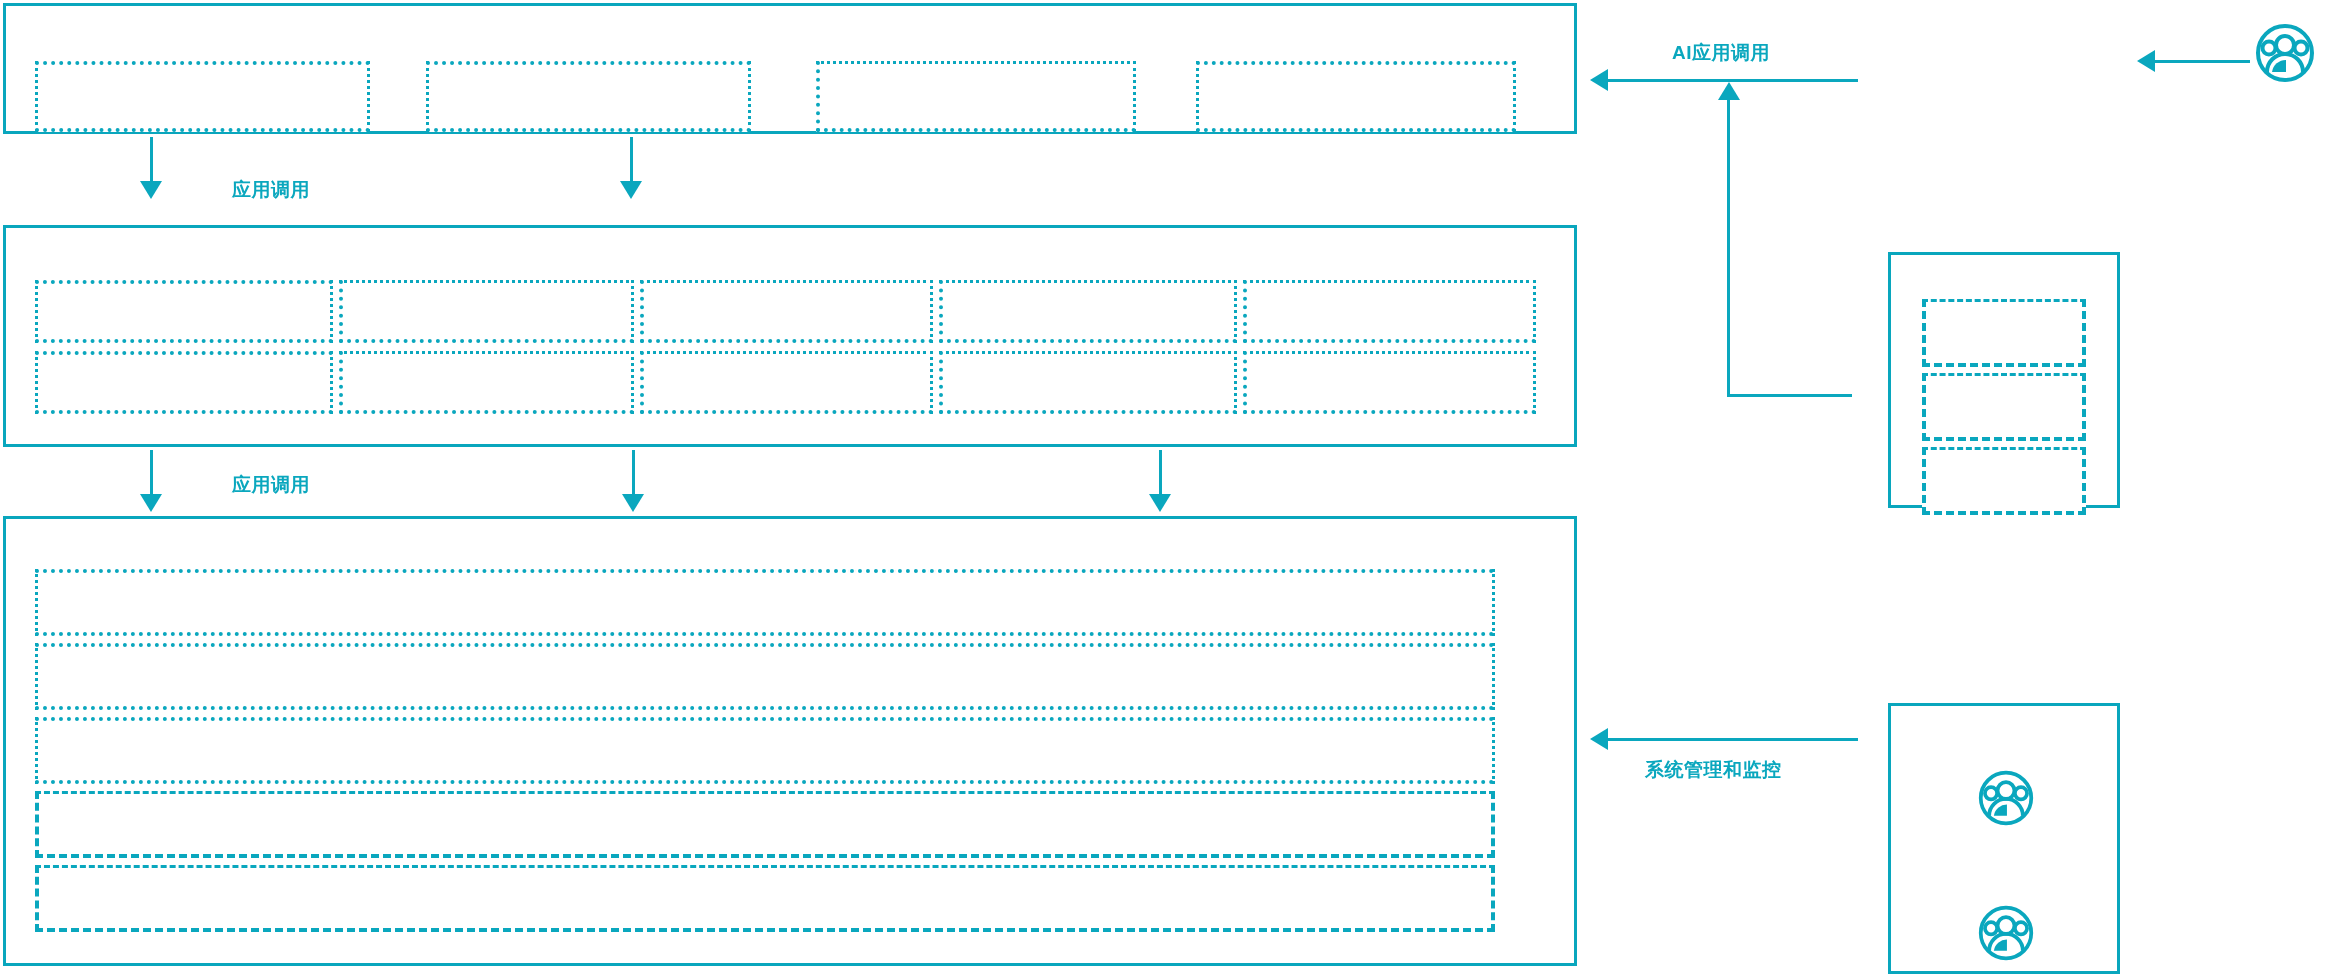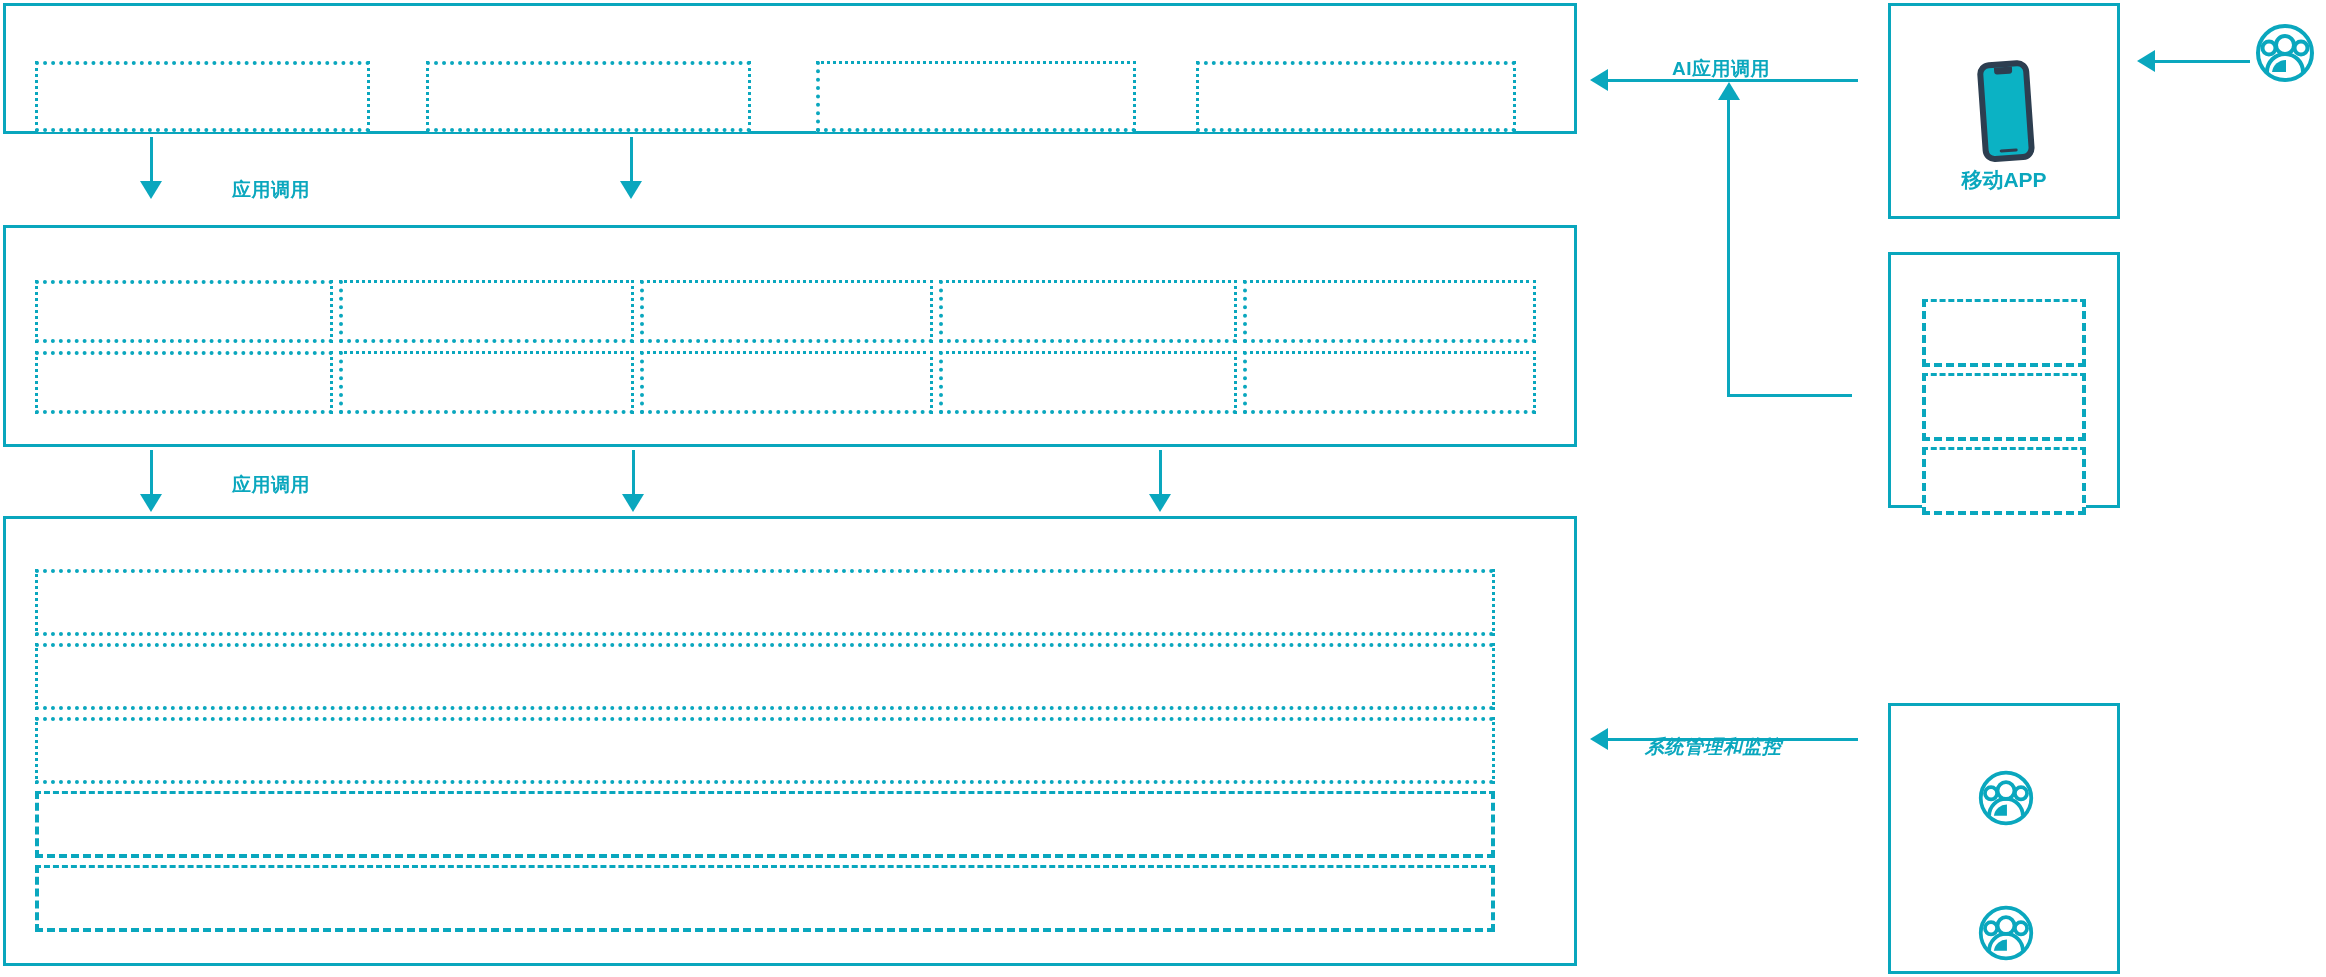--- a/index.html
+++ b/index.html
@@ -148,41 +148,29 @@
   <div class="flow-label" style="left:232px;top:472px;">应用调用</div>
 
   <div class="panel" style="left:3px;top:516px;width:1574px;height:450px;">
     <div class="slot" style="left:29px;top:50px;width:1460px;height:67px;"></div>
     <div class="slot" style="left:29px;top:124px;width:1460px;height:67px;"></div>
     <div class="slot" style="left:29px;top:198px;width:1460px;height:67px;"></div>
     <div class="slot dashed" style="left:29px;top:272px;width:1460px;height:67px;"></div>
     <div class="slot dashed" style="left:29px;top:346px;width:1460px;height:67px;"></div>
   </div>
 
-  <div class="flow-label" style="left:1672px;top:56px;">AI应用调用</div>
+  <div class="flow-label" style="left:1672px;top:40px;">AI应用调用</div>
 
   <div class="hline" style="left:1608px;top:79px;width:250px;"></div>
   <div class="arrow-left" style="left:1590px;top:69px;"></div>
 
   <div class="vline" style="left:1727px;top:100px;height:297px;"></div>
   <div class="arrow-up" style="left:1718px;top:82px;"></div>
   <div class="hline" style="left:1727px;top:394px;width:125px;"></div>
 
-  <div class="panel" style="left:1888px;top:3px;width:232px;height:216px;">
-    <span class="icon" style="left:78px;top:52px;">
-      <svg width="76" height="108" viewBox="0 0 76 108">
-        <g transform="rotate(-4 38 54)">
-          <rect x="14" y="6" width="46" height="94" rx="9" ry="9" fill="#0bb2c4" stroke="#2d3e50" stroke-width="6"></rect>
-          <path d="M28 9 h18 v4 a3 3 0 0 1 -3 3 h-12 a3 3 0 0 1 -3 -3 z" fill="#2d3e50"></path>
-          <rect x="28" y="91" width="18" height="3" rx="1.5" fill="#2d3e50"></rect>
-        </g>
-      </svg>
-    </span>
-    <span class="node-label" style="left:0;top:160px;">移动APP</span>
-  </div>
 
   <div class="hline" style="left:2155px;top:60px;width:95px;"></div>
   <div class="arrow-left" style="left:2137px;top:50px;"></div>
 
   <span class="icon" style="left:2254px;top:22px;">
     <svg width="62" height="62" viewBox="0 0 62 62">
       <circle cx="31" cy="31" r="27" fill="none" stroke="#0aa7be" stroke-width="4"></circle>
       <circle cx="31" cy="23" r="9" fill="none" stroke="#0aa7be" stroke-width="4"></circle>
       <path d="M13 50 a18 18 0 0 1 36 0" fill="none" stroke="#0aa7be" stroke-width="4"></path>
       <circle cx="15" cy="26" r="6.5" fill="none" stroke="#0aa7be" stroke-width="4"></circle>
@@ -192,21 +180,21 @@
   </span>
 
   <div class="panel" style="left:1888px;top:252px;width:232px;height:256px;">
     <div class="slot dashed" style="left:31px;top:44px;width:164px;height:68px;"></div>
     <div class="slot dashed" style="left:31px;top:118px;width:164px;height:68px;"></div>
     <div class="slot dashed" style="left:31px;top:192px;width:164px;height:68px;"></div>
   </div>
 
   <div class="hline" style="left:1608px;top:738px;width:250px;"></div>
   <div class="arrow-left" style="left:1590px;top:728px;"></div>
-  <div class="flow-label" style="left:1645px;top:734px;font-style:italic;">系统管理和监控</div>
+  <div class="flow-label" style="left:1645px;top:757px;">系统管理和监控</div>
 
   <div class="panel" style="left:1888px;top:703px;width:232px;height:271px;">
     <span class="icon" style="left:86px;top:63px;">
       <svg width="58" height="58" viewBox="0 0 62 62">
         <circle cx="31" cy="31" r="27" fill="none" stroke="#0aa7be" stroke-width="4"></circle>
         <circle cx="31" cy="23" r="9" fill="none" stroke="#0aa7be" stroke-width="4"></circle>
         <path d="M13 50 a18 18 0 0 1 36 0" fill="none" stroke="#0aa7be" stroke-width="4"></path>
         <circle cx="15" cy="26" r="6.5" fill="none" stroke="#0aa7be" stroke-width="4"></circle>
         <circle cx="47" cy="26" r="6.5" fill="none" stroke="#0aa7be" stroke-width="4"></circle>
         <path d="M18 50 a14 14 0 0 1 14 -12 v12 z" fill="#0aa7be"></path>

